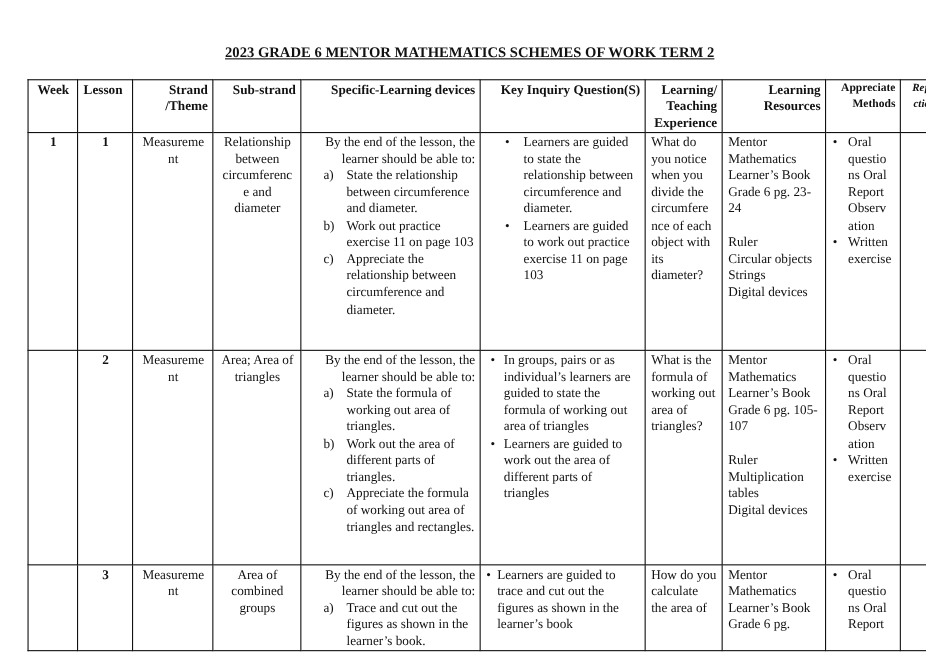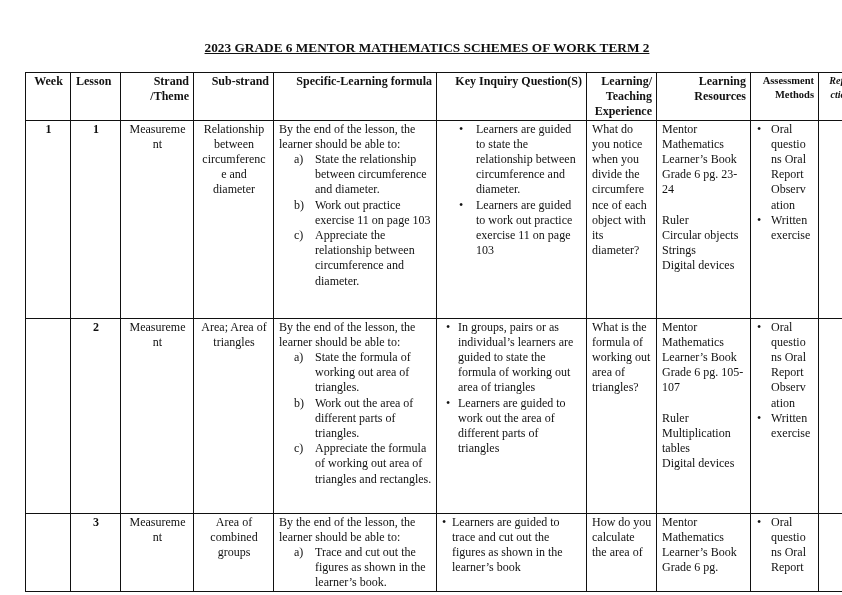--- a/index.html
+++ b/index.html
@@ -24,21 +24,21 @@
     padding: 1px 4px 0 5px; overflow: hidden;
   }
   table.sow th { font-weight: bold; text-align: right; height: 43px; }
   table.sow th.small { font-size: 10.5px; line-height: 14px; }
   table.sow th.tiny { font-size: 10px; line-height: 14px; font-style: italic; }
   td.center { text-align: center; }
   td.bold { font-weight: bold; }
   tr.r1 td { height: 196px; }
   tr.r2 td { height: 193px; }
   tr.r3 td { height: 72px; }
-  .intro { display: block; }
+  .intro { display: block; text-align: right; }
   ol.alpha { margin: 0; padding: 0; list-style: none; }
   ol.alpha li { position: relative; padding-left: 36px; }
   ol.alpha li .marker { position: absolute; left: 15px; top: 0; }
   ul.bul { margin: 0; padding: 0; list-style: none; }
   ul.bul li { position: relative; padding-left: 34px; }
   ul.bul li .dot { position: absolute; left: 17px; top: 0; font-size: 12px; }
   ul.bul.tight li { padding-left: 16px; }
   ul.bul.tight li .dot { left: 4px; }
   ul.bul.vtight li { padding-left: 10px; }
   ul.bul.vtight li .dot { left: 0px; }
@@ -64,25 +64,25 @@
     <col style="width:94px">
     <col style="width:68px">
     <col style="width:37px">
   </colgroup>
   <thead>
     <tr>
       <th class="center" style="text-align:center">Week</th>
       <th style="text-align:left">Lesson</th>
       <th>Strand /Theme</th>
       <th>Sub-strand</th>
-      <th>Specific-Learning formula</th>
+      <th>Specific-Learning devices</th>
       <th>Key Inquiry Question(S)</th>
       <th>Learning/ Teaching Experience</th>
       <th>Learning Resources</th>
-      <th class="small">Assessment Methods</th>
+      <th class="small">Appreciate Methods</th>
       <th class="tiny">Refle ction</th>
     </tr>
   </thead>
   <tbody>
 
     <tr class="r1">
       <td class="center bold">1</td>
       <td class="center bold">1</td>
       <td class="center">Measureme nt</td>
       <td class="center">Relationship between circumferenc e and diameter</td>

